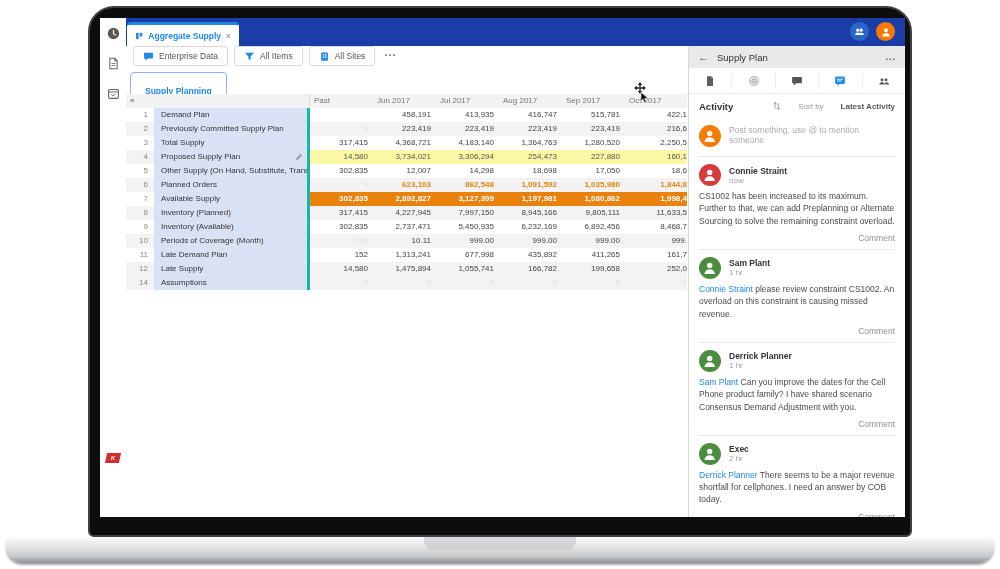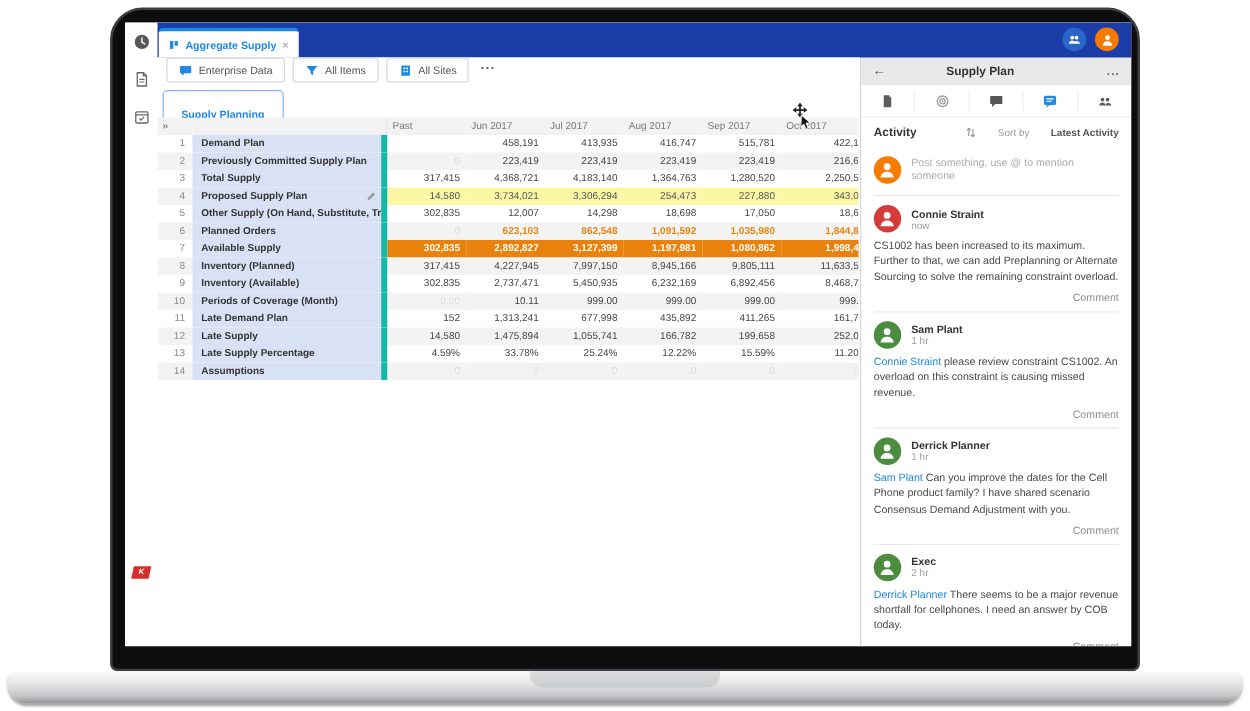--- a/index.html
+++ b/index.html
@@ -54,22 +54,22 @@
   .tabrow { height:22px; padding-left:4px; flex:none; }
   .sheettab { display:inline-flex; align-items:center; height:38px; padding:0 14px;
               border:1px solid #8ab4f8; border-radius:4px 4px 0 0; color:var(--accent);
               font-weight:bold; font-size:8.5px; background:#fff; }
 
   
   .grid { width:561px; overflow:hidden; flex:none; }
   .grow { display:flex; height:14px; line-height:14px; width:590px; }
   .c { flex:none; overflow:hidden; white-space:nowrap; }
   .c.num   { width:28px; text-align:right; padding-right:6px; color:#888; font-size:8px; background:#fff; }
-  .c.label { width:156px; background:var(--labelbg); color:#333; font-weight:bold; font-size:8px;
-             padding-left:7px; border-right:5px solid #14b8a6; display:flex; align-items:center; }
+  .c.label { width:156px; background:var(--labelbg); color:#333; font-weight:normal; font-size:8px;
+             padding-left:7px; border-right:3px solid #14b8a6; display:flex; align-items:center; }
   .c.label .lt { flex:1; overflow:hidden; white-space:nowrap; }
   .c.val { width:63px; text-align:right; padding-right:5px; font-size:8px; color:#444; background:#fff; }
   .c.val.last { width:62px; padding-right:0; }
   .grow.stripe .c.num, .grow.stripe .c.val { background:#f3f3f3; }
   .grow.head { height:14px; }
   .grow.head .c { background:#f2f2f2 !important; color:#777; font-weight:normal; font-size:8px; }
   .grow.head .c.val { text-align:left; padding-left:4px; }
   .grow.head .c.label { border-right:1px solid #ddd; background:#f2f2f2; }
   .grow.head .c.num { text-align:left; padding-left:4px; color:#555; }
   .c.val.yellow { background:var(--yellow) !important; color:#555; }
@@ -78,21 +78,21 @@
   .c.val.faint { color:#dedede; font-weight:normal; }
   .pencil { width:8px; height:8px; margin-right:4px; opacity:.65; }
 
   .cursor { position:absolute; left:505px; top:36px; width:20px; height:22px; z-index:5; }
 
   
   .panel { width:217px; flex:none; border-left:1px solid #d8d8d8; display:flex; flex-direction:column;
            background:#fff; min-height:0; }
   .phead { height:22px; background:#e9e9e9; display:flex; align-items:center; padding:0 9px; gap:8px; flex:none; }
   .phead .back { color:#555; font-size:11px; }
-  .phead .pt { font-weight:bold; color:#333; font-size:9.5px; flex:1;margin-left:40px; }
+  .phead .pt { font-weight:normal; color:#333; font-size:9.5px; flex:1; }
   .phead .pm { color:#555; font-weight:bold; letter-spacing:1px; }
   .ptabs { height:26px; display:flex; align-items:center; flex:none; border-bottom:1px solid #eee; }
   .ptab { flex:1; display:flex; justify-content:center; align-items:center; height:16px; border-right:1px solid #eee; }
   .ptab:last-child { border-right:none; }
   .ptab svg { width:12px; height:12px; }
   .activitybar { height:24px; display:flex; align-items:center; padding:0 10px; flex:none; }
   .activitybar .al { font-weight:bold; color:#333; font-size:9.5px; flex:1; }
   .activitybar .sortwrap { display:flex; align-items:center; gap:17px; }
   .activitybar .sb { color:#9a9a9a; font-size:8px; }
   .activitybar .sv { color:#555; font-size:8px; font-weight:bold; }
@@ -256,21 +256,21 @@
                   <span class="lt">Proposed Supply Plan</span>
                   <svg class="pencil" viewBox="0 0 16 16">
                     <path d="M2 14l1-4 8-8 3 3-8 8z" fill="#777"></path>
                   </svg>
                 </div>
                 <div class="c val yellow">14,580</div>
                 <div class="c val yellow">3,734,021</div>
                 <div class="c val yellow">3,306,294</div>
                 <div class="c val yellow">254,473</div>
                 <div class="c val yellow">227,880</div>
-                <div class="c val yellow last">343,0</div>
+                <div class="c val yellow last">160,1</div>
               </div>
               <div class="grow">
                 <div class="c num">5</div>
                 <div class="c label">
                   <span class="lt">Other Supply (On Hand, Substitute, Trans...</span>
                 </div>
                 <div class="c val">302,835</div>
                 <div class="c val">12,007</div>
                 <div class="c val">14,298</div>
                 <div class="c val">18,698</div>
@@ -353,32 +353,20 @@
                 <div class="c num">12</div>
                 <div class="c label">
                   <span class="lt">Late Supply</span>
                 </div>
                 <div class="c val">14,580</div>
                 <div class="c val">1,475,894</div>
                 <div class="c val">1,055,741</div>
                 <div class="c val">166,782</div>
                 <div class="c val">199,658</div>
                 <div class="c val last">252,0</div>
-              </div>
-              <div class="grow">
-                <div class="c num">13</div>
-                <div class="c label">
-                  <span class="lt">Late Supply Percentage</span>
-                </div>
-                <div class="c val">4.59%</div>
-                <div class="c val">33.78%</div>
-                <div class="c val">25.24%</div>
-                <div class="c val">12.22%</div>
-                <div class="c val">15.59%</div>
-                <div class="c val last">11.20</div>
               </div>
               <div class="grow stripe">
                 <div class="c num">14</div>
                 <div class="c label">
                   <span class="lt">Assumptions</span>
                 </div>
                 <div class="c val faint">0</div>
                 <div class="c val faint">0</div>
                 <div class="c val faint">0</div>
                 <div class="c val faint">0</div>

